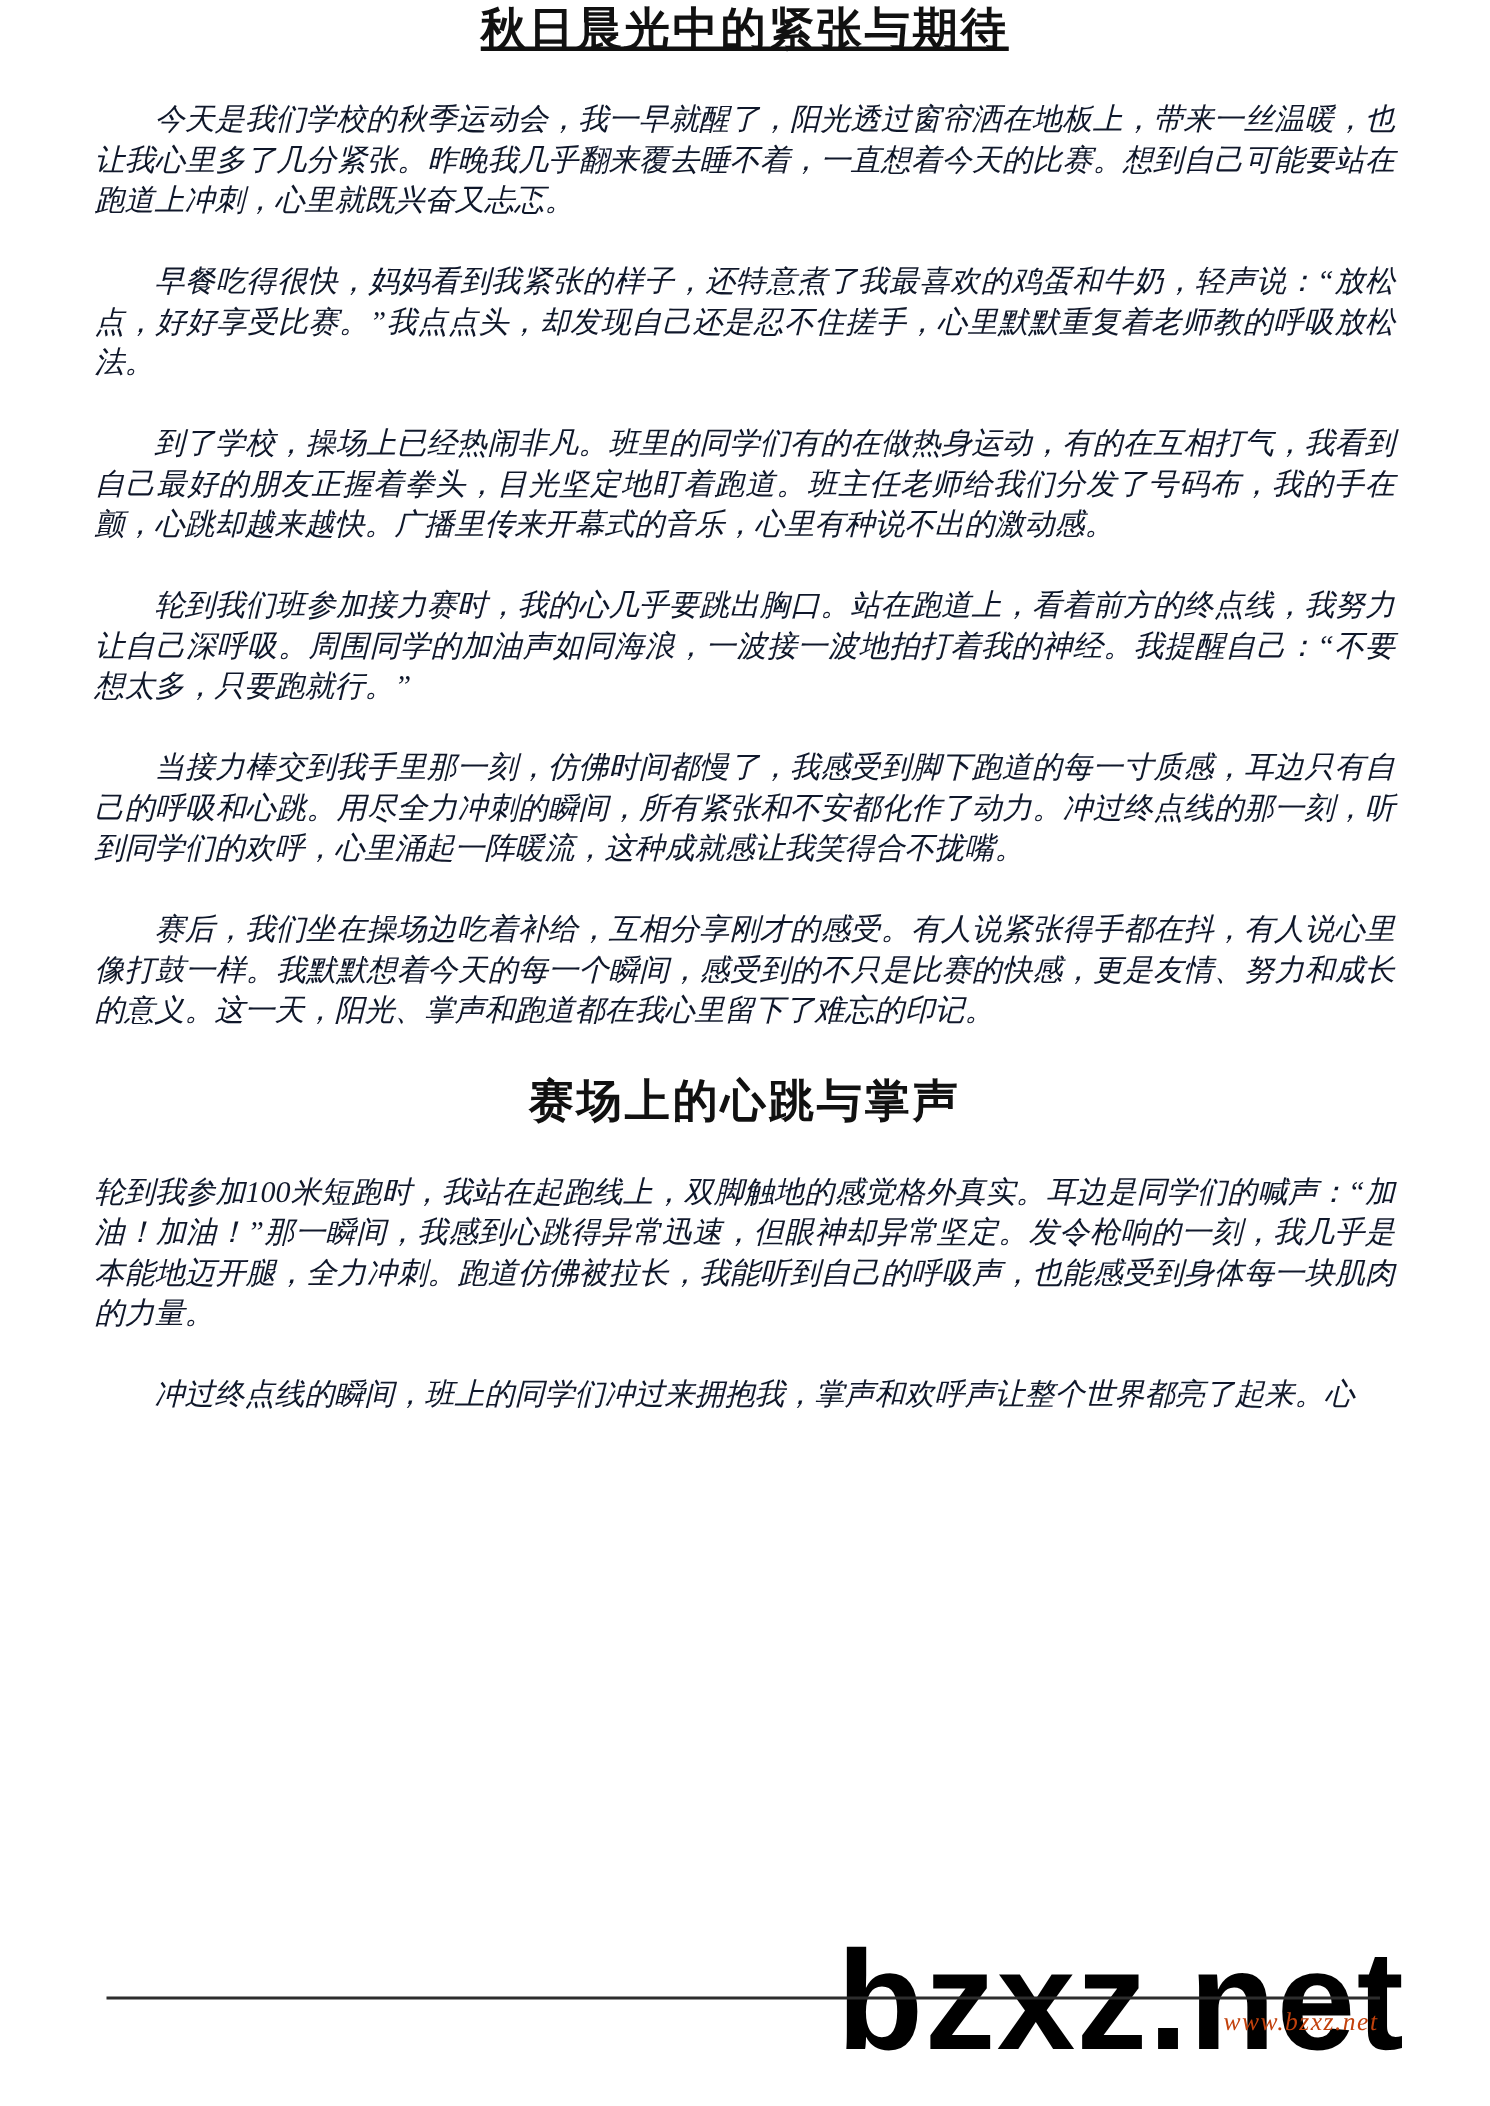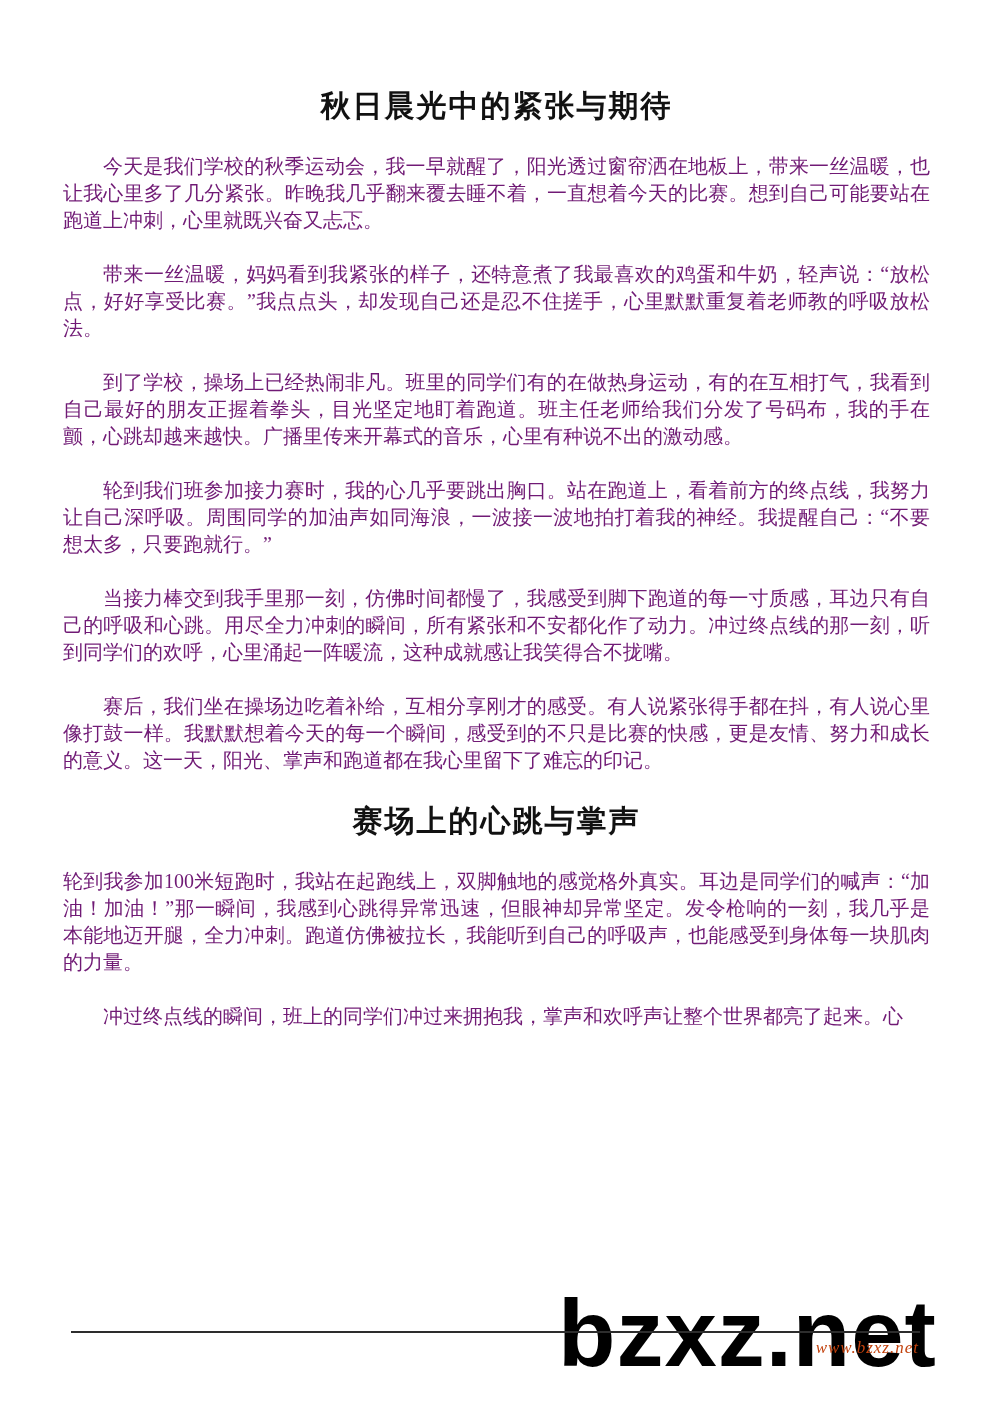--- a/index.html
+++ b/index.html
@@ -43,31 +43,32 @@
   .essay-title {
     text-align: center;
     font-size: 30px;
     font-weight: bold;
     letter-spacing: 2px;
     line-height: 40px;
     margin: 0 0 27px 0;
     color: #111111;
   }
   .essay-first .essay-title {
-    margin-top: 86px;
+    text-decoration: underline;
   }
   .essay-second .essay-title {
   }
   .para {
     font-size: 20px;
     line-height: 27px;
     text-align: justify;
     text-indent: 2em;
     margin: 27px 0;
-    color: #701a75;
+    color: #0f172a;
+    font-style: italic;
   }
   .para.no-indent {
     text-indent: 0;
   }
   .footer-rule {
     position: absolute;
     z-index: 2;
     left: 71px;
     top: 1331px;
     width: 849px;
@@ -90,21 +91,21 @@
 
 <div class="page">
 
   <div class="watermark">bzxz.net</div>
 
   <main class="content">
 
     <section class="essay essay-first">
       <h1 class="essay-title">秋日晨光中的紧张与期待</h1>
       <p class="para">今天是我们学校的秋季运动会，我一早就醒了，阳光透过窗帘洒在地板上，带来一丝温暖，也让我心里多了几分紧张。昨晚我几乎翻来覆去睡不着，一直想着今天的比赛。想到自己可能要站在跑道上冲刺，心里就既兴奋又忐忑。</p>
-      <p class="para">带来一丝温暖，妈妈看到我紧张的样子，还特意煮了我最喜欢的鸡蛋和牛奶，轻声说：“放松点，好好享受比赛。”我点点头，却发现自己还是忍不住搓手，心里默默重复着老师教的呼吸放松法。</p>
+      <p class="para">早餐吃得很快，妈妈看到我紧张的样子，还特意煮了我最喜欢的鸡蛋和牛奶，轻声说：“放松点，好好享受比赛。”我点点头，却发现自己还是忍不住搓手，心里默默重复着老师教的呼吸放松法。</p>
       <p class="para">到了学校，操场上已经热闹非凡。班里的同学们有的在做热身运动，有的在互相打气，我看到自己最好的朋友正握着拳头，目光坚定地盯着跑道。班主任老师给我们分发了号码布，我的手在颤，心跳却越来越快。广播里传来开幕式的音乐，心里有种说不出的激动感。</p>
       <p class="para">轮到我们班参加接力赛时，我的心几乎要跳出胸口。站在跑道上，看着前方的终点线，我努力让自己深呼吸。周围同学的加油声如同海浪，一波接一波地拍打着我的神经。我提醒自己：“不要想太多，只要跑就行。”</p>
       <p class="para">当接力棒交到我手里那一刻，仿佛时间都慢了，我感受到脚下跑道的每一寸质感，耳边只有自己的呼吸和心跳。用尽全力冲刺的瞬间，所有紧张和不安都化作了动力。冲过终点线的那一刻，听到同学们的欢呼，心里涌起一阵暖流，这种成就感让我笑得合不拢嘴。</p>
       <p class="para">赛后，我们坐在操场边吃着补给，互相分享刚才的感受。有人说紧张得手都在抖，有人说心里像打鼓一样。我默默想着今天的每一个瞬间，感受到的不只是比赛的快感，更是友情、努力和成长的意义。这一天，阳光、掌声和跑道都在我心里留下了难忘的印记。</p>
     </section>
 
     <section class="essay essay-second">
       <h1 class="essay-title">赛场上的心跳与掌声</h1>
       <p class="para no-indent">轮到我参加100米短跑时，我站在起跑线上，双脚触地的感觉格外真实。耳边是同学们的喊声：“加油！加油！”那一瞬间，我感到心跳得异常迅速，但眼神却异常坚定。发令枪响的一刻，我几乎是本能地迈开腿，全力冲刺。跑道仿佛被拉长，我能听到自己的呼吸声，也能感受到身体每一块肌肉的力量。</p>
       <p class="para">冲过终点线的瞬间，班上的同学们冲过来拥抱我，掌声和欢呼声让整个世界都亮了起来。心</p>

